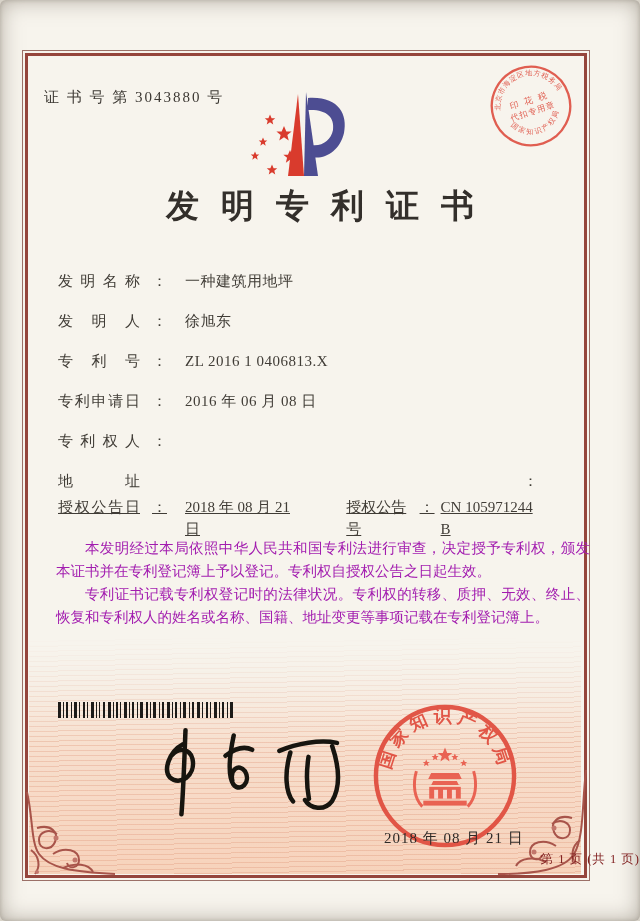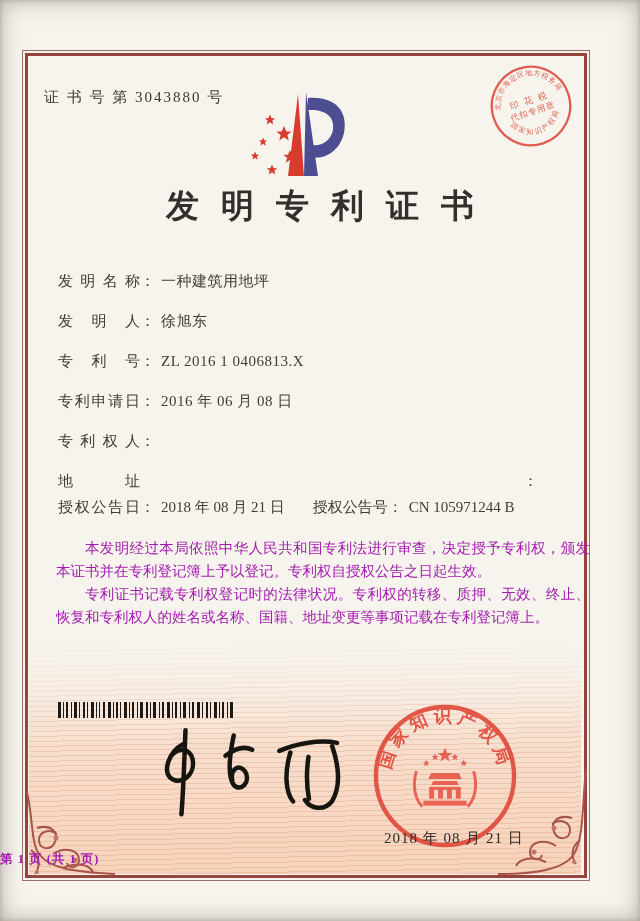--- a/index.html
+++ b/index.html
@@ -1,45 +1,45 @@
 <!DOCTYPE html>
 <html><head>
 <meta charset="utf-8">
 <style>
   html,body{margin:0;padding:0;}
   body{width:640px;height:921px;position:relative;background:#d8d3c9;font-family:"Liberation Serif","DejaVu Serif",serif;overflow:hidden;}
-  .paper{position:absolute;inset:0;background:#f7f4ed;box-shadow:inset 0 0 22px rgba(110,100,85,.5), inset 0 0 4px rgba(110,100,85,.35);}
+  .paper{position:absolute;inset:0;background:#f7f4ed;box-shadow:inset 0 0 22px rgba(110,100,85,.5), inset 0 0 4px rgba(110,100,85,.35);border-radius:6px;}
   .frame-outer{position:absolute;left:22px;top:50px;width:566px;height:829px;border:1px solid #9b7067;}
   .frame-inner{position:absolute;inset:2px;border:3px solid #95453c;}
   .band{position:absolute;left:29px;top:636px;width:552px;height:238px;
     background:
       repeating-linear-gradient(179deg, rgba(219,138,108,.30) 0 1px, rgba(0,0,0,0) 1px 5px),
       linear-gradient(180deg, rgba(248,224,206,0) 0%, rgba(247,215,194,.65) 35%, rgba(246,208,184,.95) 100%);
     -webkit-mask-image:linear-gradient(180deg, transparent 0, #000 45%);
     mask-image:linear-gradient(180deg, transparent 0, #000 45%);}
   .cert-no{position:absolute;left:44px;top:88px;font-size:15px;letter-spacing:2px;color:#3c3833;}
   .logo{position:absolute;left:242px;top:90px;}
   .stamp-tax{position:absolute;left:489px;top:64px;width:84px;height:84px;transform:rotate(-18deg);opacity:.88;}
   .title{position:absolute;left:0;top:184px;width:100%;text-align:center;font-size:33px;font-weight:600;color:#332f2b;letter-spacing:22px;padding-left:22px;box-sizing:border-box;}
   .fields{position:absolute;left:58px;top:270px;width:486px;font-size:15px;color:#403c36;}
-  .frow{display:flex;margin-bottom:18px;line-height:22px;}
+  .frow{display:flex;margin-bottom:18px;line-height:22px;gap:12px;}
   .flabel{width:82px;text-align:justify;text-align-last:justify;flex:0 0 82px;}
   .fcolon{margin:0 6px 0 0;}
   .fvalue{flex:1;letter-spacing:.5px;}
   .frow.addr{margin-bottom:4px;justify-content:space-between;}
-  .frow.grant{margin-bottom:0;margin-top:2px;}
+  .frow.grant{margin-bottom:0;margin-top:2px;text-decoration:underline;}
   .grant-pair2{display:flex;margin-left:28px;}
   .paras{position:absolute;left:56px;top:537px;width:534px;font-size:14.5px;line-height:23px;color:#a21caf;text-align:justify;}
   .paras p{margin:0;text-indent:2em;}
   .barcode{position:absolute;left:58px;top:702px;}
   .sig-block{position:absolute;left:62px;top:748px;font-size:16px;color:#3a3631;letter-spacing:3px;line-height:33px;}
   .signature{position:absolute;left:140px;top:722px;transform:rotate(-2deg);}
   .seal{position:absolute;left:371px;top:702px;opacity:.92;}
   .seal-date{position:absolute;left:384px;top:829px;font-size:15px;color:#2e2a27;letter-spacing:1px;}
-  .footer{position:absolute;left:0;top:851px;width:100%;text-align:left;font-size:12.5px;color:#a21caf;letter-spacing:1px;font-weight:bold;}
+  .footer{position:absolute;left:0;top:851px;width:100%;text-align:right;font-size:12.5px;color:#7f1d1d;letter-spacing:1px;}
   .orn{position:absolute;}
   .orn-left{left:23px;top:788px;}
   .orn-right{left:494px;top:768px;}
 </style>
 </head>
 <body>
 
 <div class="paper">
   <div class="band"></div>
   <div class="frame-outer">

